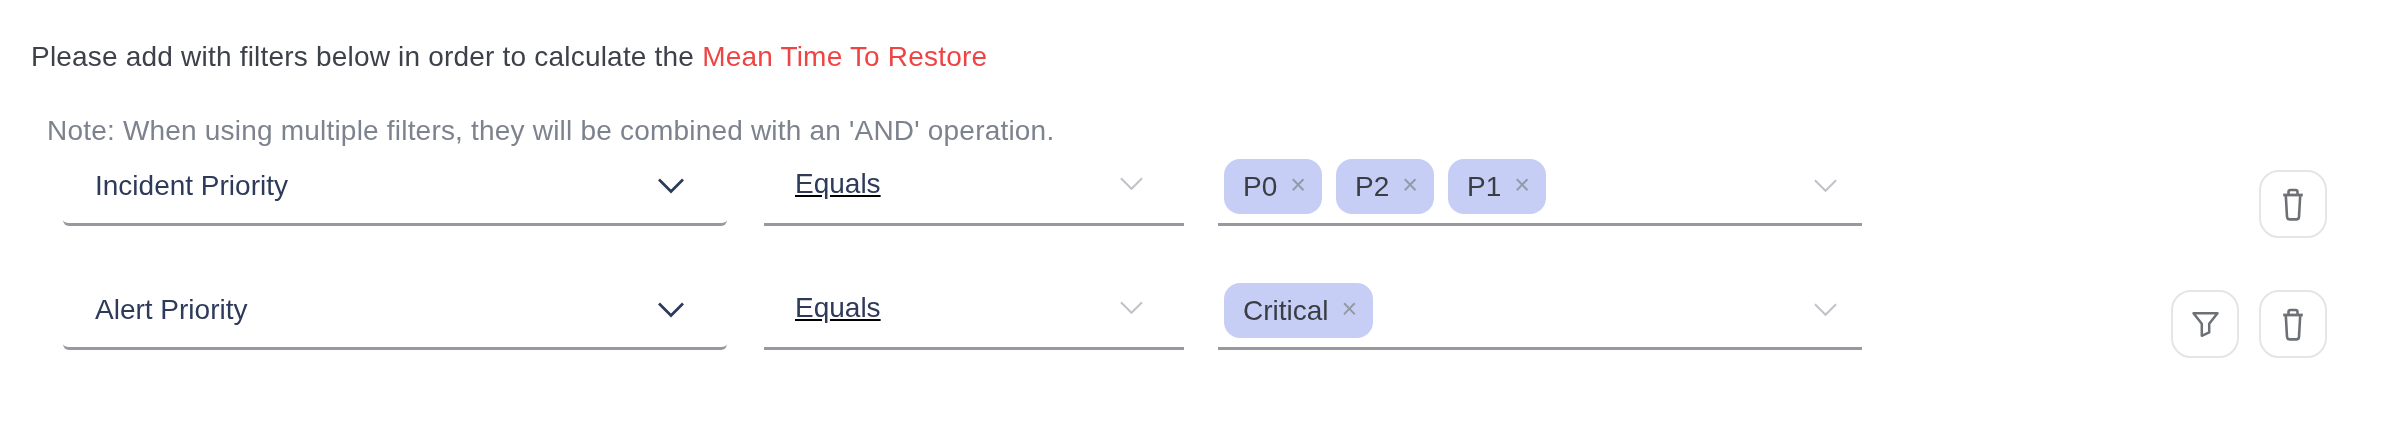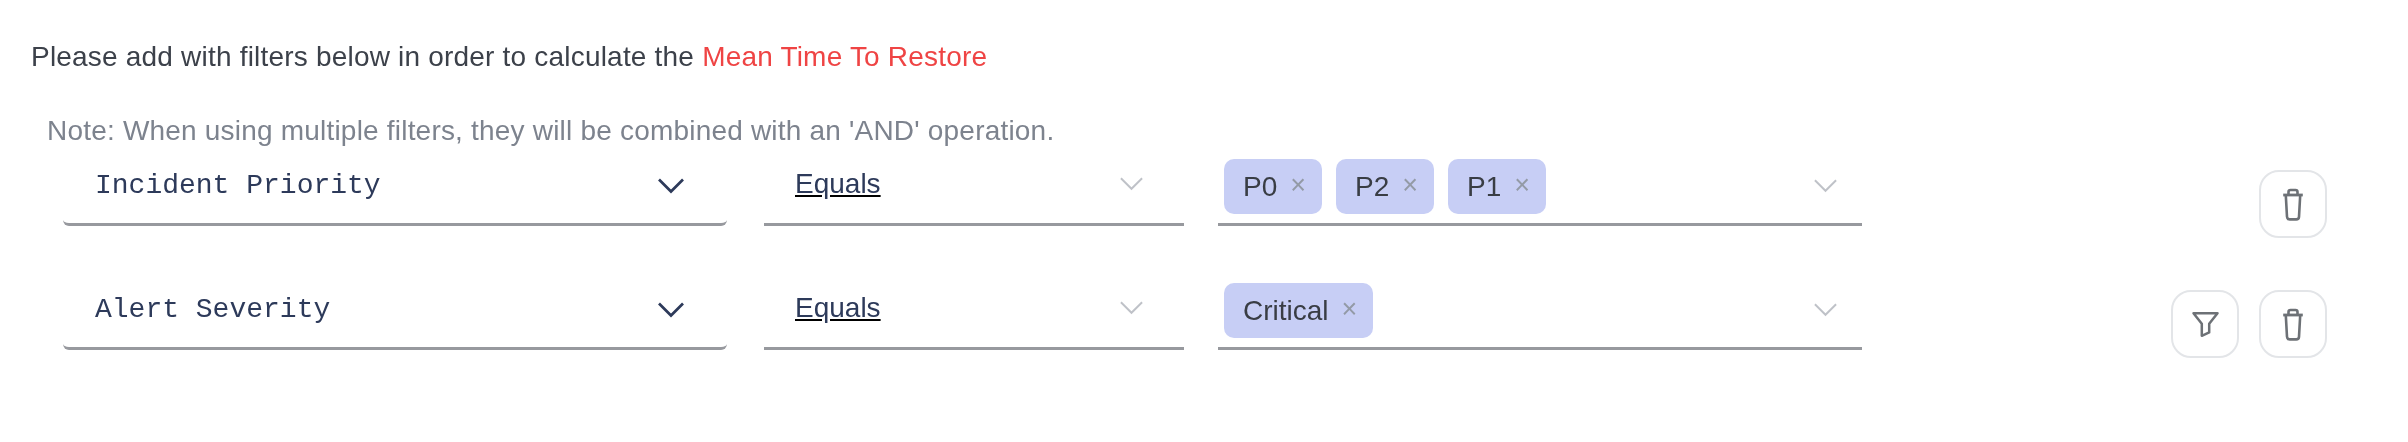--- a/index.html
+++ b/index.html
@@ -21,32 +21,32 @@
   }
   .filter-row{position:absolute;left:0;width:100%;height:78px;}
   #row1{top:148px;}
   #row2{top:272px;}
   .select{
     position:absolute;top:0;height:78px;box-sizing:border-box;
     display:flex;align-items:center;justify-content:space-between;
     border-bottom:3px solid #97999e;cursor:pointer;background:#fff;
   }
   .sel-round{border-bottom-left-radius:6px;border-bottom-right-radius:6px;}
-  .f-field{left:63px;width:664px;padding:0 42px 0 32px;font-family:Liberation Mono, monospace;}
+  .f-field{left:63px;width:664px;padding:0 42px 0 32px;}
   .f-op{left:764px;width:420px;padding:0 40px 4px 31px;text-decoration:underline;}
   .f-val{left:1218px;width:644px;padding:0 24px 0 6px;}
   .lbl{font-size:28px;color:#2d3a5a;white-space:nowrap;}
   .chev{flex:0 0 auto;}
   .chev polyline{fill:none;stroke-linecap:butt;}
   .chev-navy polyline{stroke:#2d3a5a;stroke-width:2.7;}
   .chev-gray polyline{stroke:#bfc2c8;stroke-width:2.2;}
   .tags{display:flex;align-items:center;gap:14px;padding-top:2px;}
   .tag{
     display:inline-flex;align-items:center;gap:13px;
-    background:#c7cef5;border-radius:10px;height:55px;
+    background:#c7cef5;border-radius:16px;height:55px;
     padding:0 16px 0 19px;font-size:28px;color:#393d44;white-space:nowrap;
   }
   .tag .x{
     color:#939aa6;font-size:27px;line-height:1;cursor:pointer;
     transform:translateY(-1px);
   }
   .icon-btn{
     position:absolute;width:68px;height:68px;box-sizing:border-box;
     background:#ffffff;border:2px solid #e3e5e8;border-radius:20px;
     display:flex;align-items:center;justify-content:center;
@@ -108,21 +108,21 @@
         <path d="M12.5 7.2 V5 C12.5 3.9 13.4 3 14.5 3 h5 C20.6 3 21.5 3.9 21.5 5 V7.2" stroke-width="2.6"></path>
         <line x1="7.2" y1="8" x2="26.8" y2="8" stroke-width="2.8"></line>
         <path d="M9.8 8.2 L11 29.8 C11.1 31.3 12.3 32.4 13.8 32.4 h6.4 C21.7 32.4 22.9 31.3 23 29.8 L24.2 8.2" stroke-width="2.6"></path>
       </svg>
     </button>
   </div>
 
   <div class="filter-row" id="row2">
 
     <div class="select f-field sel-round">
-      <span class="lbl">Alert Severity</span>
+      <span class="lbl">Alert Priority</span>
       <svg class="chev chev-navy" width="28" height="17" viewBox="0 0 28 17">
           <polyline points="2,2.5 14,14.5 26,2.5"></polyline>
         </svg>
     </div>
 
     <div class="select f-op">
       <span class="lbl">Equals</span>
       <svg class="chev chev-gray" width="25" height="15" viewBox="0 0 28 17">
           <polyline points="2,2.5 14,14.5 26,2.5"></polyline>
         </svg>

